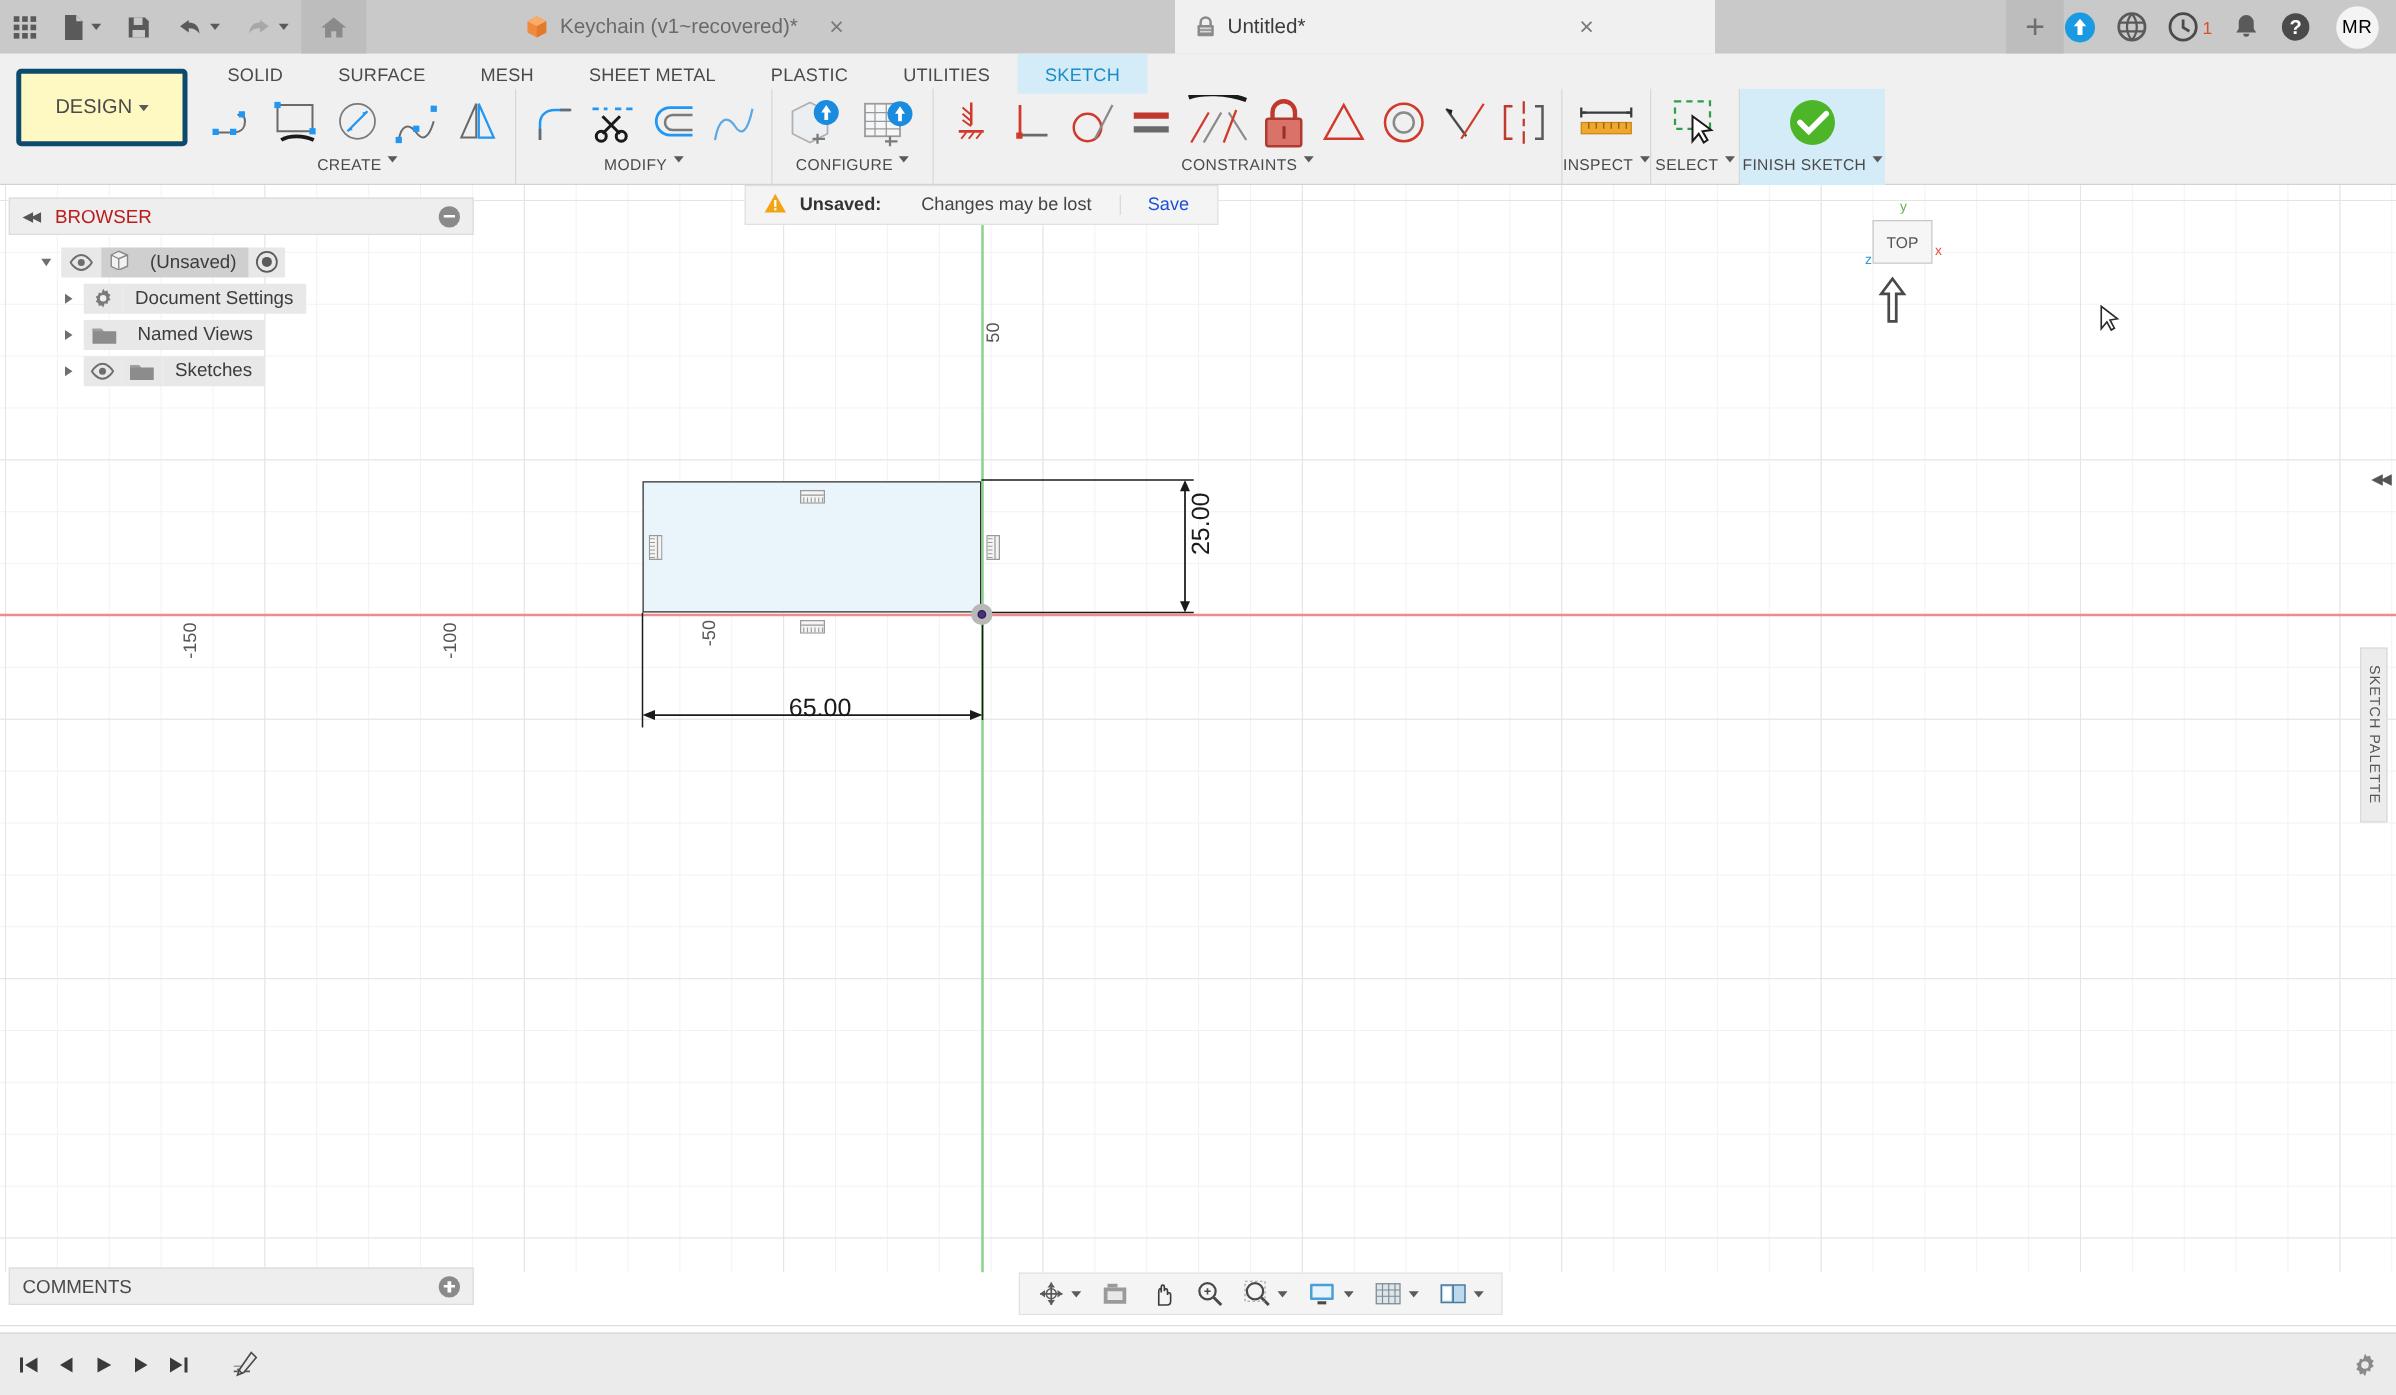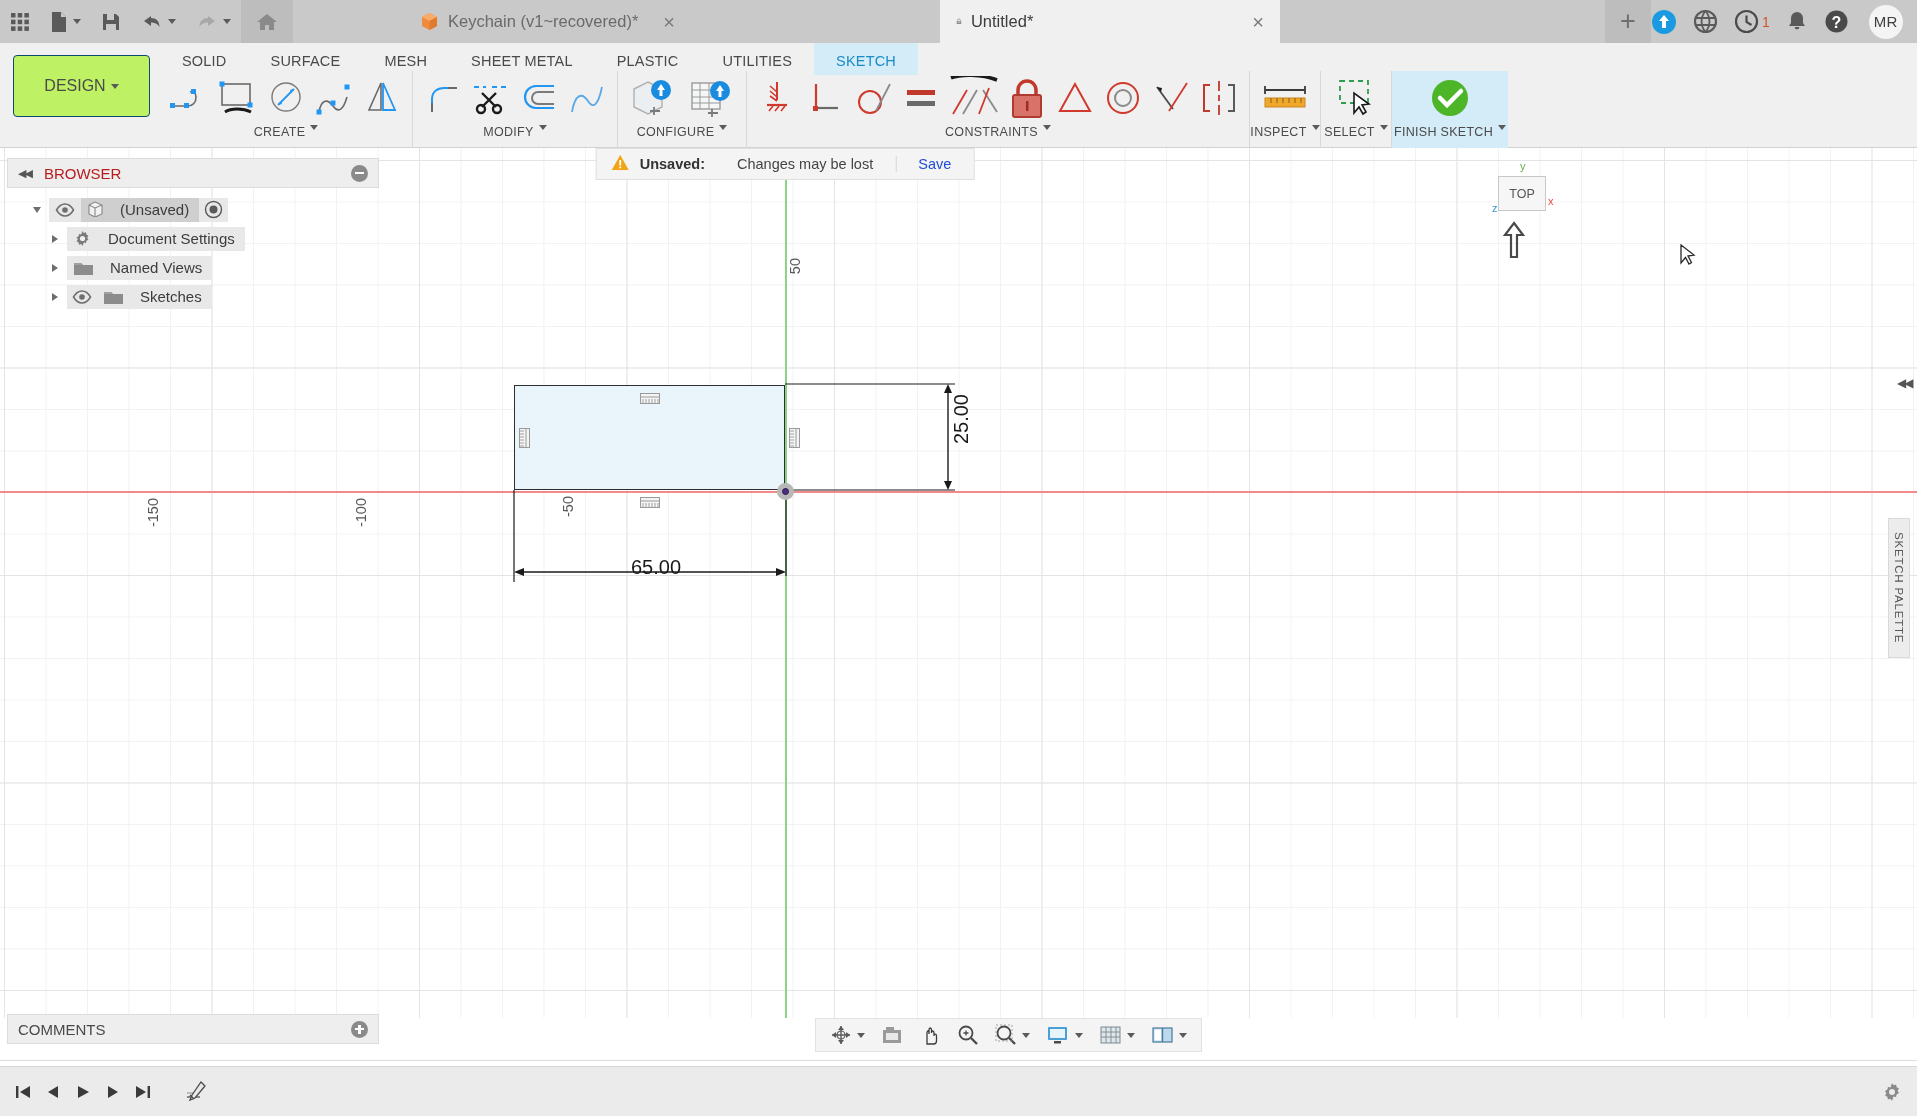--- a/index.html
+++ b/index.html
@@ -34,48 +34,48 @@
     height: 43px; display: flex; align-items: center; gap: 9px;
     padding: 0 16px; font-size: 16.5px; color: #6a6a6a; cursor: pointer;
     position: relative;
   }
   .tab.active { background: #f0f0f0; color: #3c3c3c; }
   .tab-close {
     font-size: 20px; color: #7a7a7a; margin-left: 16px; line-height: 1;
     cursor: pointer; font-weight: 300;
   }
   .tab1 { position: absolute; left: 404px; width: 370px; }
-  .tab2 { position: absolute; left: 940px; width: 340px; }
+  .tab2 { position: absolute; left: 940px; width: 432px; }
 
   .newtab {
     position: absolute; left: 1605px; width: 46px; height: 43px;
     background: #bdbdbd; display: flex; align-items: center; justify-content: center;
     font-size: 27px; color: #6e6e6e; font-weight: 300; cursor: pointer;
   }
   .tr-icons {
     position: absolute; left: 1651px; top: 0; height: 43px;
     display: flex; align-items: center; gap: 16px;
   }
   .tr-ic { cursor: pointer; display: flex; align-items: center; }
   .clock-badge { font-size: 14px; color: #d4542a; margin-left: 3px; }
   .avatar {
     width: 34px; height: 34px; border-radius: 50%; background: #f4f4f4;
     display: flex; align-items: center; justify-content: center;
-    font-size: 15px; color: #404040; letter-spacing: .5px; cursor: pointer;
+    font-size: 15px; color: #000000; letter-spacing: .5px; cursor: pointer;
     margin-left: 4px;
   }
 
   
   .ribbon {
     position: absolute; left: 0; top: 43px; width: 1917px; height: 105px;
     background: #f0f0f0; border-bottom: 1px solid #d2d2d2;
   }
   .design-box {
     position: absolute; left: 13px; top: 12px; width: 137px; height: 62px;
-    border: 1px solid #0c4a6e; border-radius: 4px; background: #bef264;
+    border: 4px solid #0c4a6e; border-radius: 4px; background: #fef9c3;
     display: flex; align-items: center; justify-content: center;
     font-size: 16px; color: #4a4a4a; cursor: pointer;
   }
   .tabrow { position: absolute; left: 160px; top: 0; display: flex; }
   .rtab {
     font-size: 14.5px; color: #4a4a4a; padding: 10px 22px 6px 22px;
     cursor: pointer; letter-spacing: .2px;
   }
   .rtab.active { background: #d4ecf7; color: #1a8cc8; }
 

